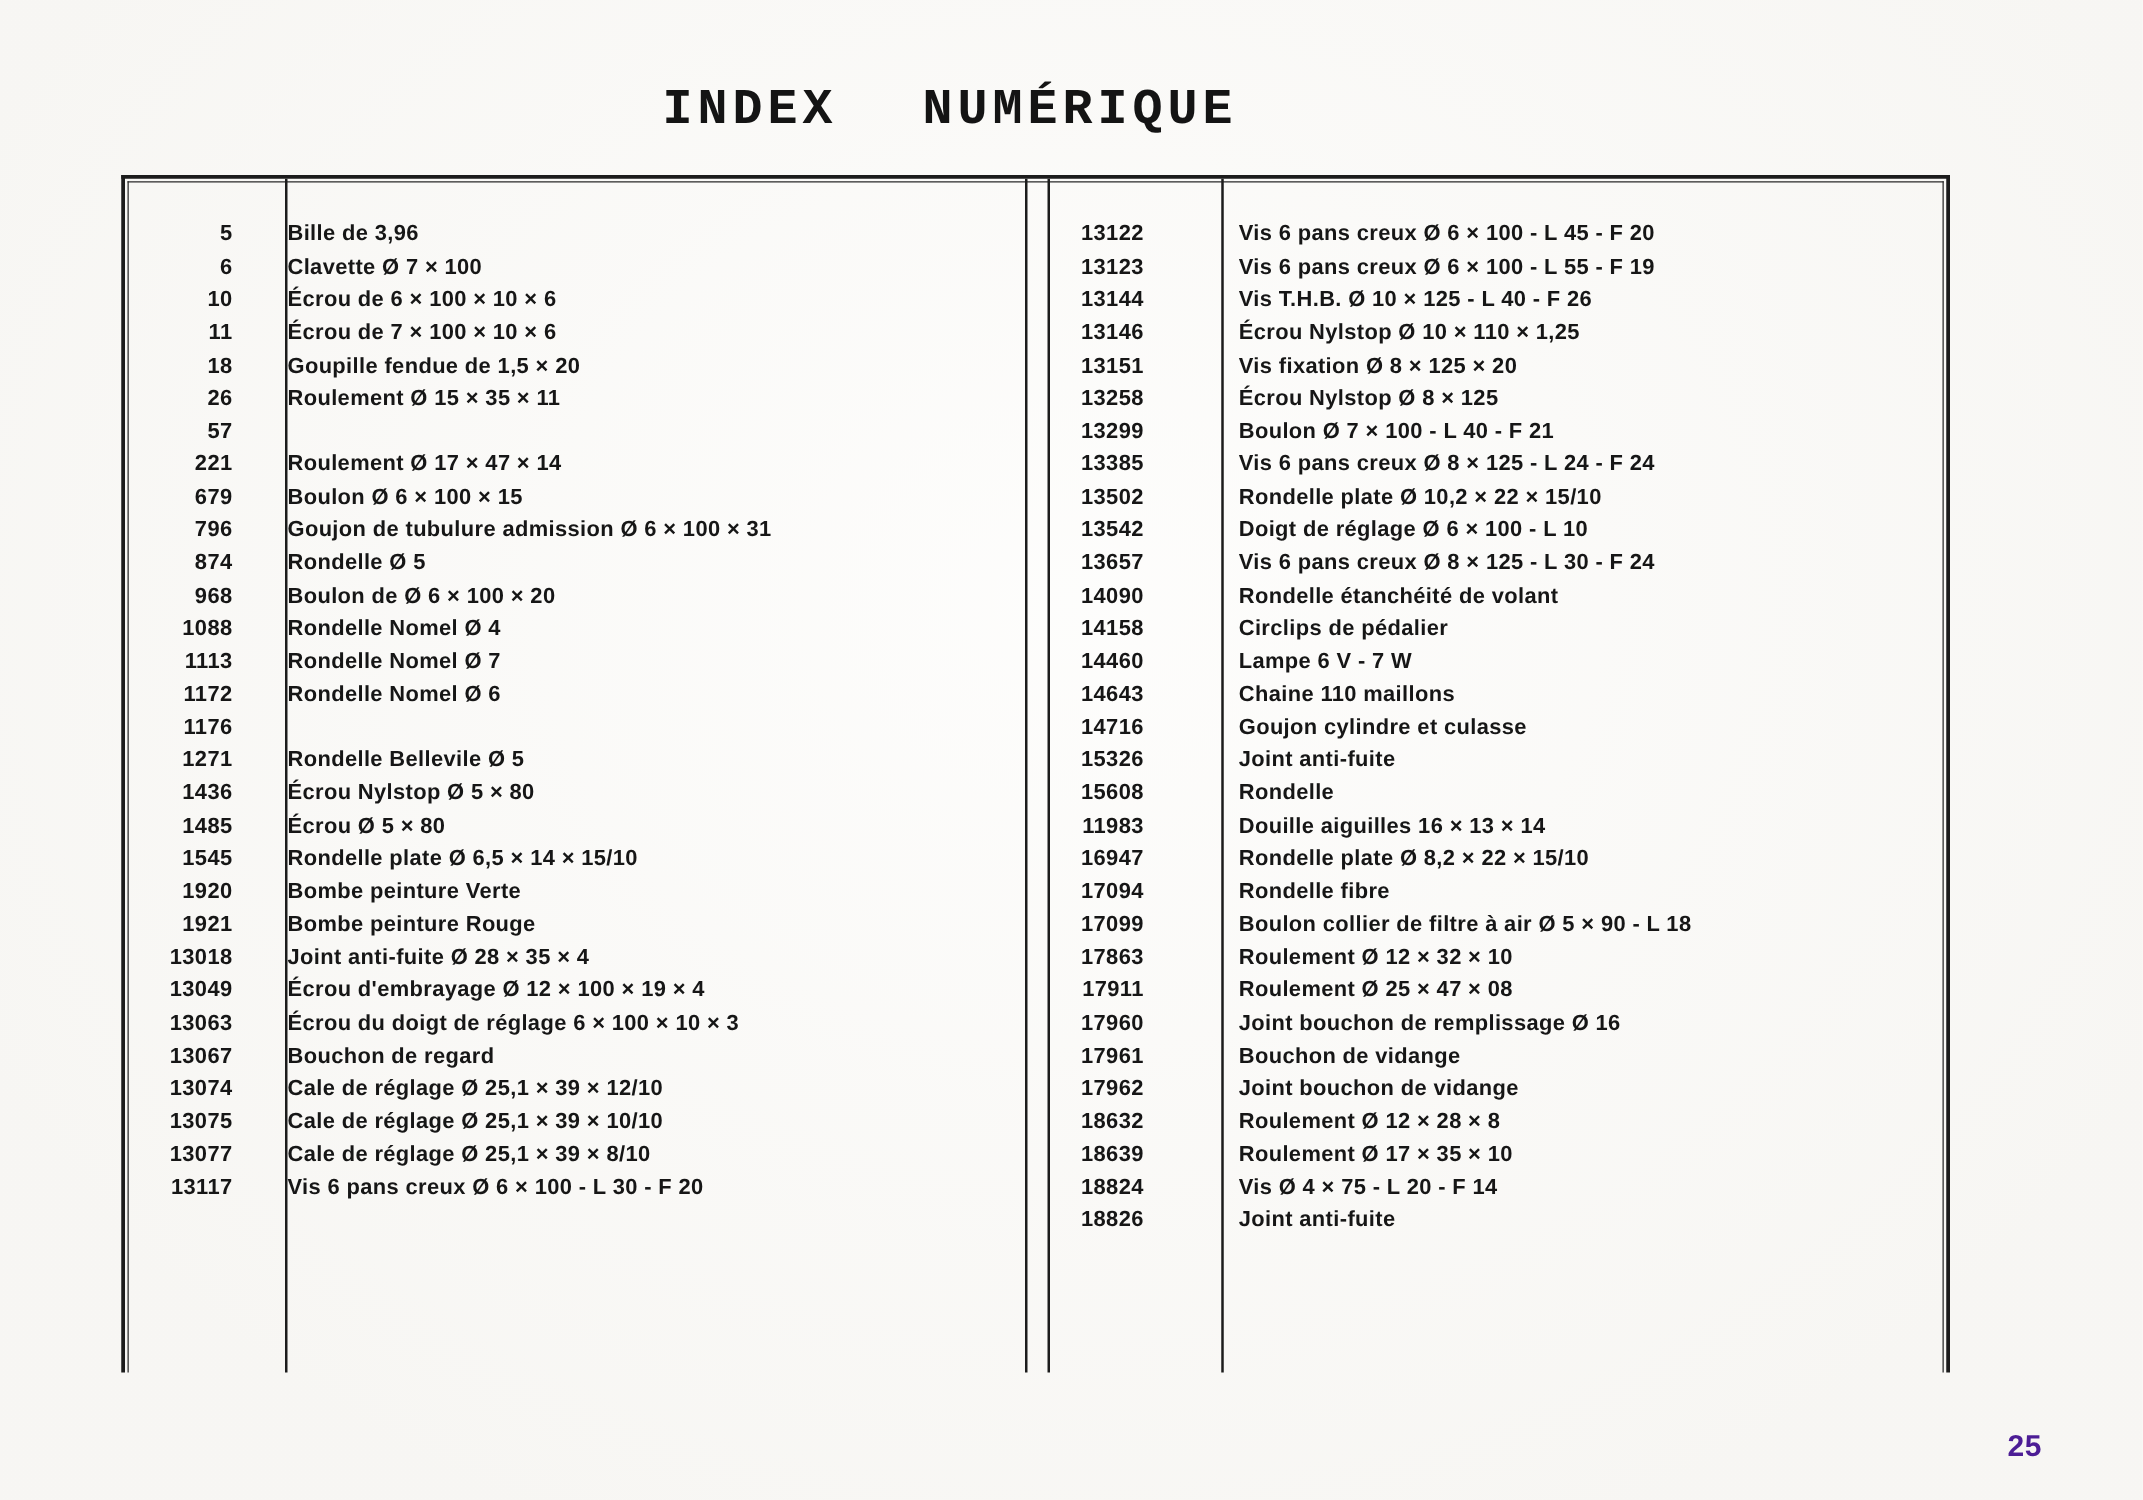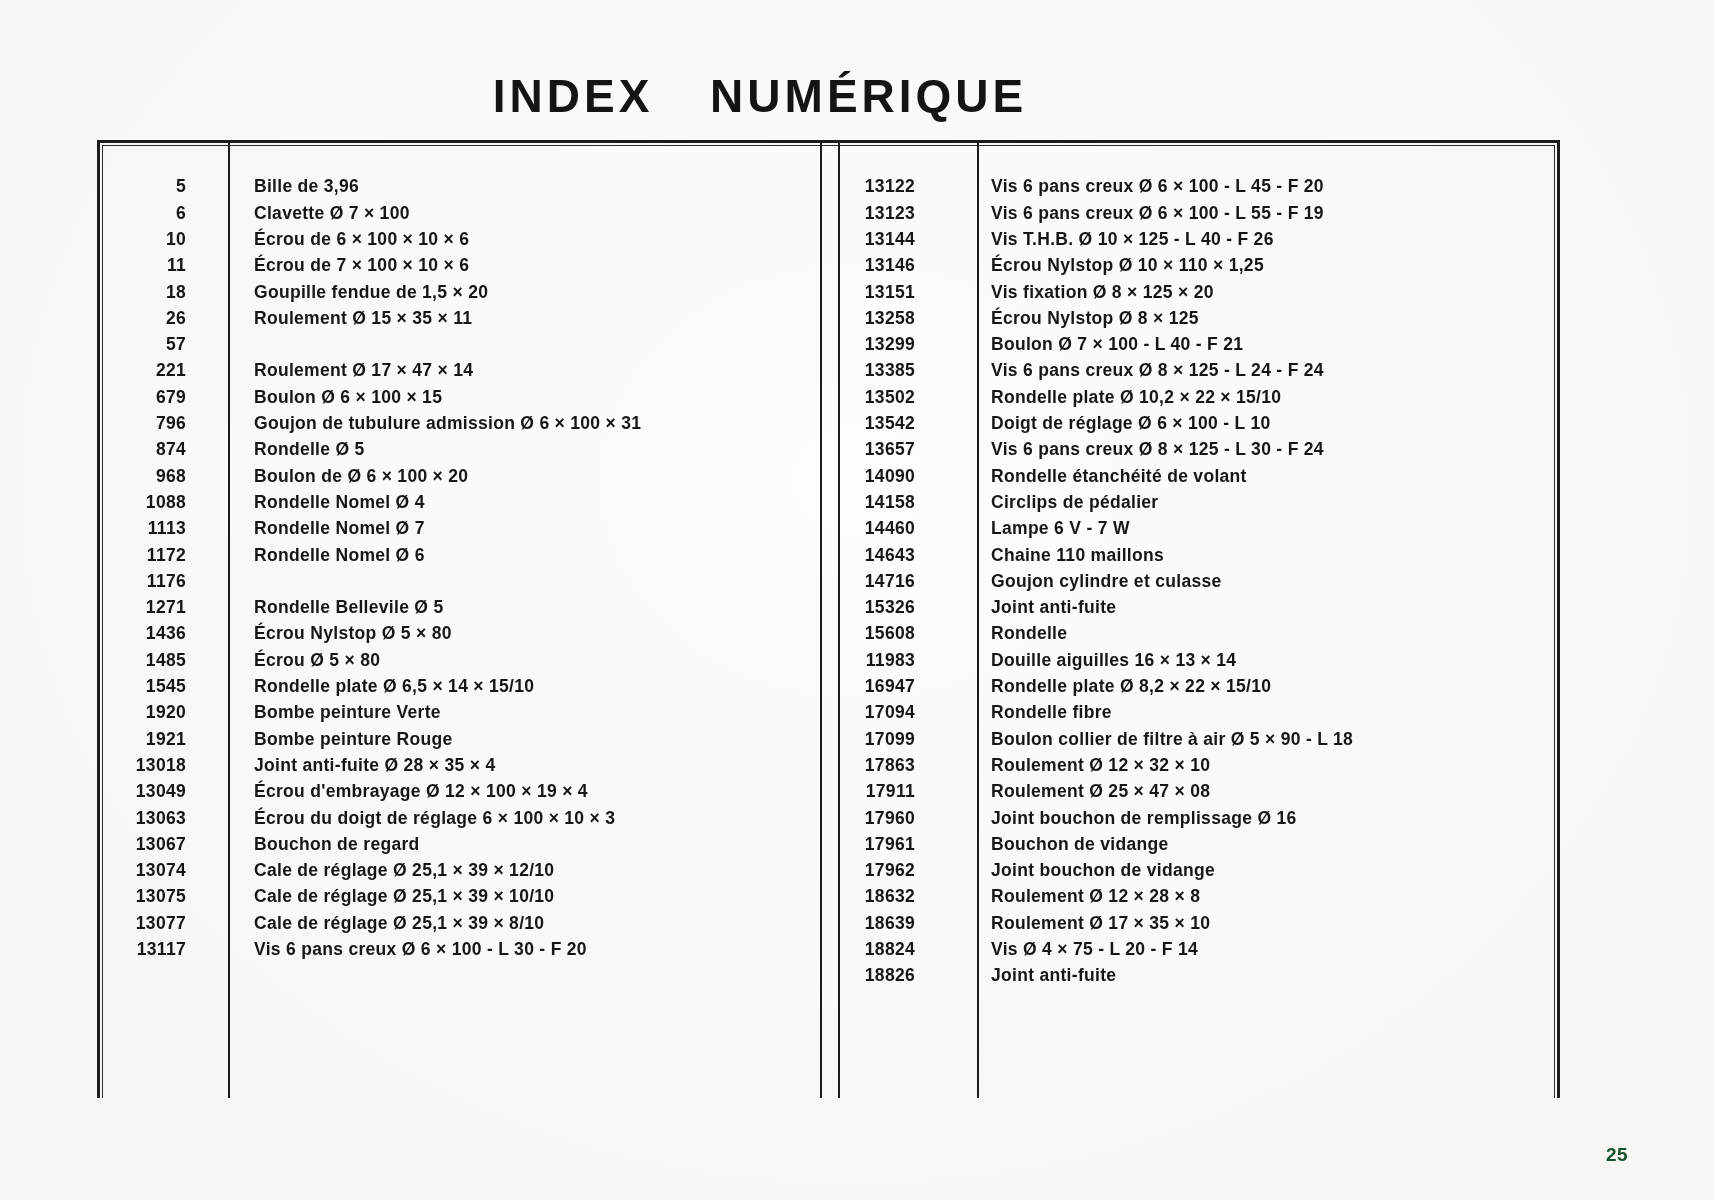--- a/index.html
+++ b/index.html
@@ -12,22 +12,22 @@
   }
   
   .paper-shade {
     position:absolute; inset:0;
     background:
       radial-gradient(ellipse at 50% 40%, rgba(255,255,255,.6), rgba(0,0,0,.015) 80%),
       #fbfaf7;
   }
   .title {
     position:absolute; top:42px; left:760px; transform:translateX(-50%);
-    font-family:Liberation Sans, sans-serif;
-    font-weight:700; font-size:46px; line-height:1;
+    font-family:Liberation Mono, monospace;
+    font-weight:700; font-size:40px; line-height:1;
     letter-spacing:4px; word-spacing:40px;
     color:#141414; white-space:nowrap;
   }
   .index-table {
     position:absolute; left:97px; top:140px;
     width:1463px; height:958px;
     border:3px solid #1c1c1c; border-bottom:none;
     box-sizing:border-box;
   }
   
@@ -54,25 +54,25 @@
   .row {
     display:grid; height:26.3px; align-items:center;
     font-weight:700; font-size:17.5px; line-height:1;
     letter-spacing:.3px; white-space:nowrap;
   }
   .rows.left  .row { grid-template-columns:128px 1fr; }
   .rows.right .row { grid-template-columns:137px 1fr; }
   .num  { text-align:right; }
   .rows.left  .num { padding-right:42px; }
   .rows.right .num { padding-right:62px; }
-  .rows.left  .desc { padding-left:26px; }
+  .rows.left  .desc { padding-left:2px; }
   .rows.right .desc { padding-left:14px; }
   .page-number {
     position:absolute; left:1606px; top:1144px;
-    font-weight:700; font-size:19px; color:#14532d;
+    font-weight:700; font-size:24px; color:#4c1d95;
     letter-spacing:.5px;
   }
 </style>
 </head>
 <body>
 
 <div class="paper-shade"></div>
 
 <h1 class="title">INDEX NUMÉRIQUE</h1>
 

